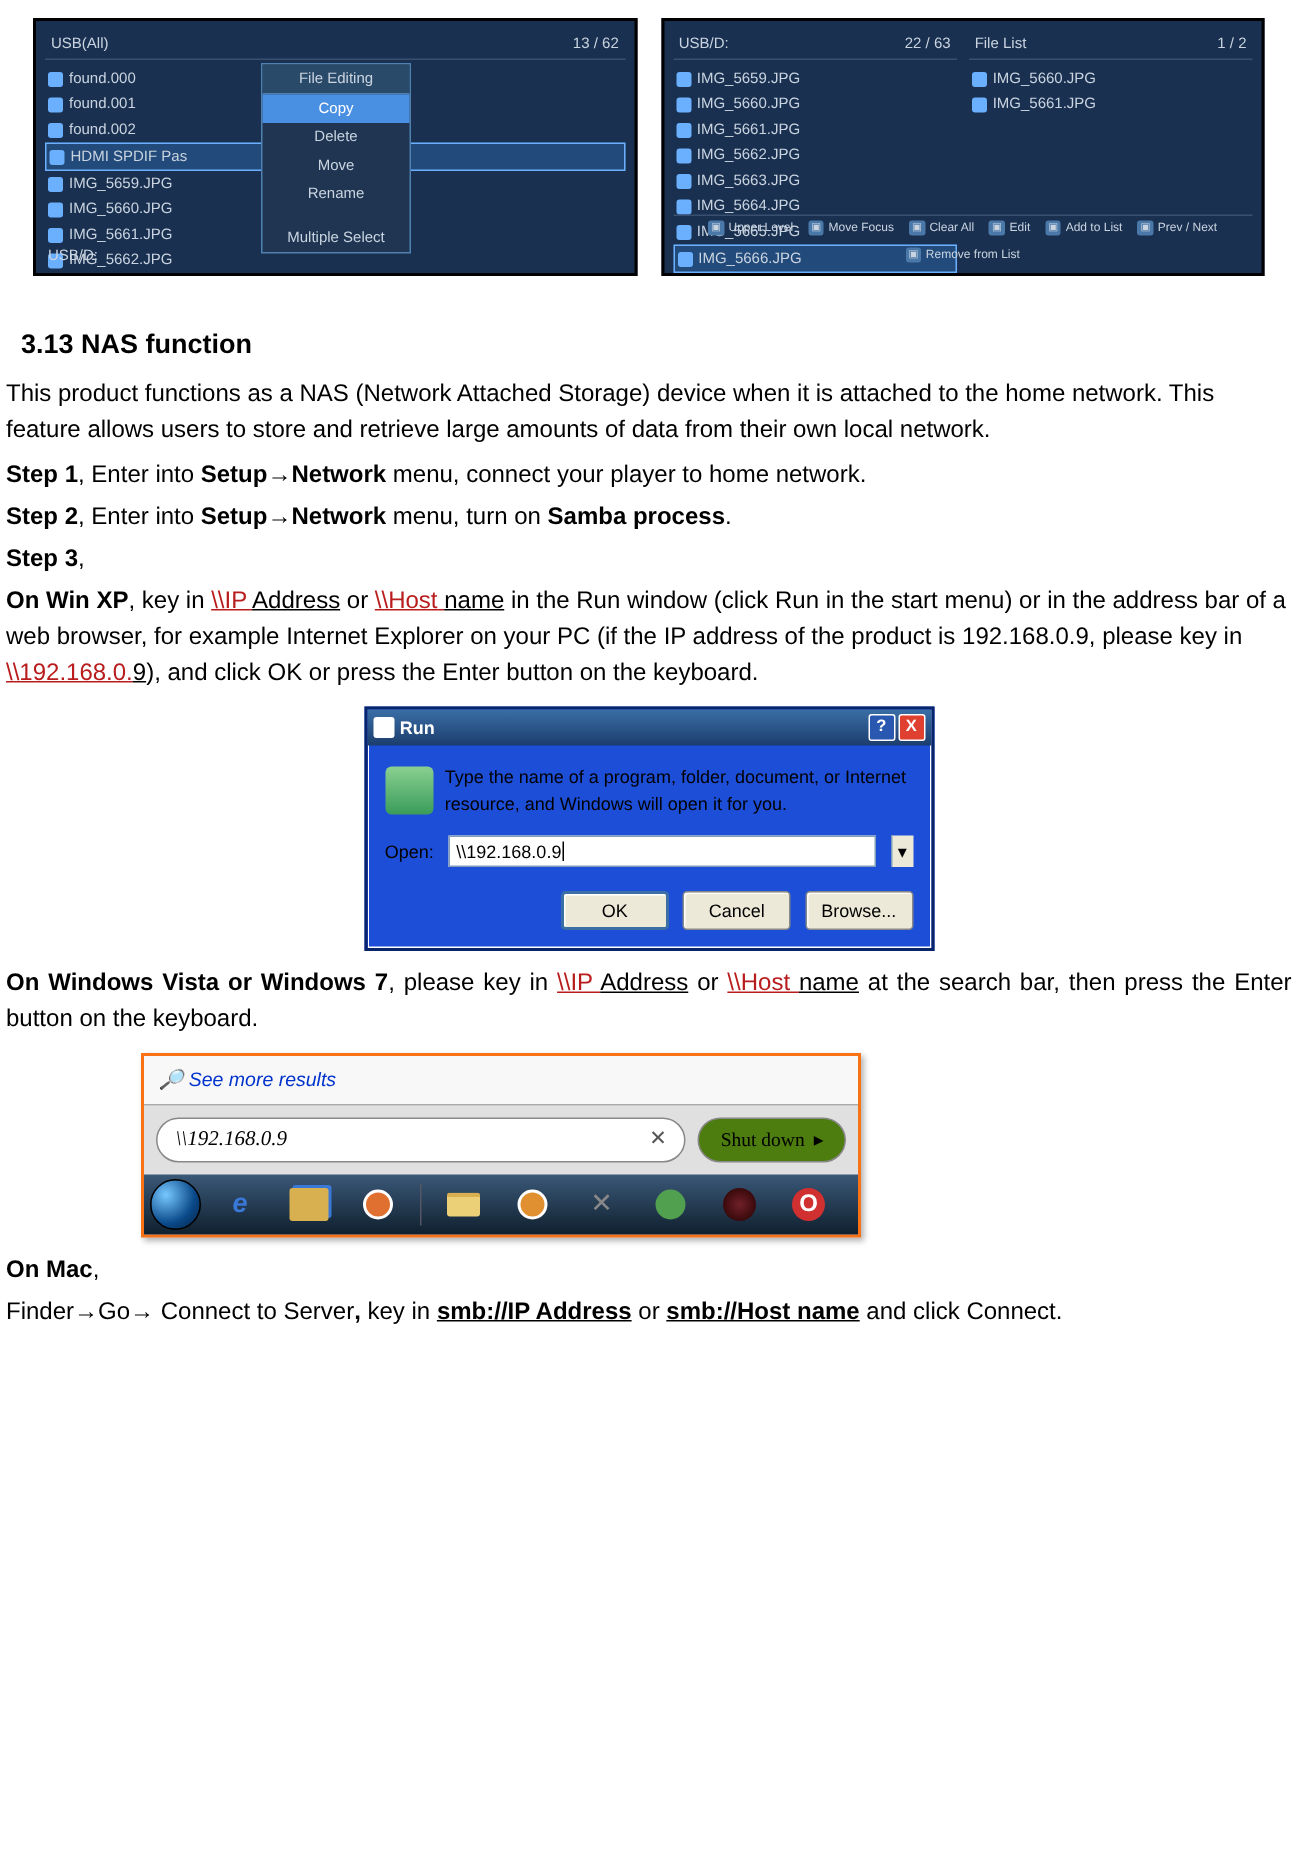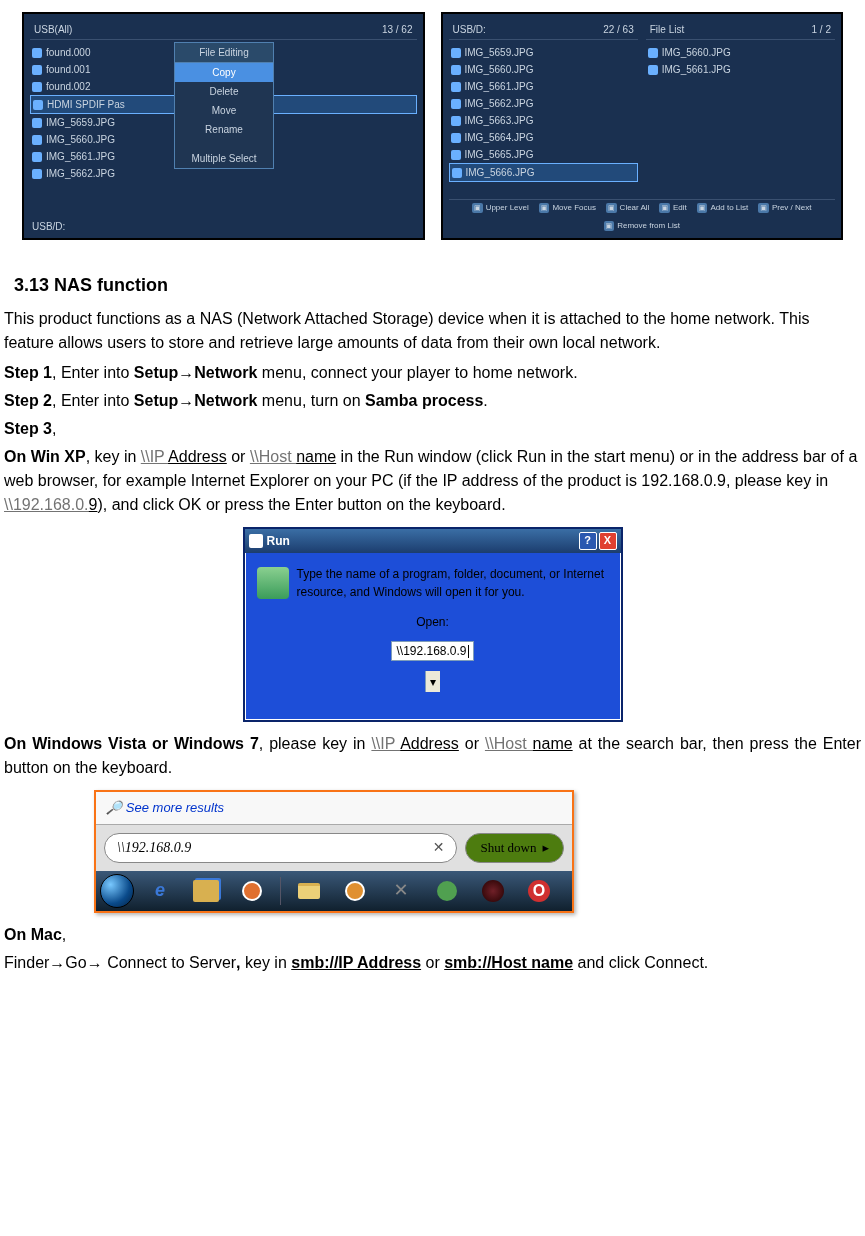--- a/index.html
+++ b/index.html
@@ -14,21 +14,21 @@
   }
   .shots-row { display: flex; gap: 16px; padding: 12px 18px; }
   .shot {
     flex: 1;
     border: 2px solid #000;
     background: #1a3050;
     color: #c9d4e0;
     font-family: Tahoma, sans-serif;
     font-size: 10px;
     padding: 6px;
-    height: 228px;
+    height: 172px;
     position: relative;
   }
   .shot-header { display: flex; justify-content: space-between; padding: 2px 4px; border-bottom: 1px solid #3a5070; margin-bottom: 4px; }
   .file-row { display: flex; align-items: center; gap: 4px; padding: 1px 2px; }
   .file-row.selected { background: #224a7a; border: 1px solid #6ab0ff; }
   .file-icon {
     width: 10px; height: 10px; background: #6ab0ff; border-radius: 2px; display: inline-block;
   }
   .ctx-menu {
     position: absolute;
@@ -49,21 +49,21 @@
   .footer-item { display: flex; align-items: center; gap: 3px; }
   .footer-key { background: #4a78a8; border-radius: 2px; padding: 0 2px; font-size: 7px; }
   .bottom-lbl { position: absolute; bottom: 4px; left: 8px; font-size: 10px; }
   h3 {
     font-size: 18px;
     font-weight: bold;
     margin: 20px 0 8px 10px;
   }
   p { margin: 0 0 6px 0; }
   .step-line { margin: 0 0 4px 0; }
-  .link { color: #737373; text-decoration: underline; }
+  .link { color: #b91c1c; text-decoration: underline; }
   .u { text-decoration: underline; }
   .b { font-weight: bold; }
   .run-dialog {
     width: 380px;
     margin: 10px auto;
     border: 2px solid #0a246a;
     background: #1d4ed8;
     font-family: Tahoma, sans-serif;
     font-size: 12px;
     box-shadow: inset 0 0 0 1px #fff;
@@ -79,21 +79,21 @@
   }
   .run-title-left { display: flex; align-items: center; gap: 4px; font-weight: bold; }
   .run-icon-sm { width: 14px; height: 14px; background: #fff; border-radius: 2px; display: inline-block; }
   .run-btns { display: flex; gap: 2px; }
   .run-btn-x { width: 18px; height: 18px; background: #e04030; border: 1px solid #fff; color: #fff; font-weight: bold; text-align: center; font-size: 11px; line-height: 15px; border-radius: 2px; }
   .run-btn-q { width: 18px; height: 18px; background: #2a58b0; border: 1px solid #fff; color: #fff; font-weight: bold; text-align: center; font-size: 11px; line-height: 15px; border-radius: 2px; }
   .run-body { padding: 12px; }
   .run-row { display: flex; align-items: center; gap: 8px; margin-bottom: 12px; }
   .run-big-icon { width: 32px; height: 32px; background: linear-gradient(#8ad090,#3a9c5a); border-radius: 4px; flex-shrink: 0; }
   .run-desc { font-size: 12px; }
-  .run-open-row { display: flex; align-items: center; gap: 10px; margin-bottom: 16px; flex-direction: column; }
+  .run-open-row { display: flex; align-items: center; gap: 10px; margin-bottom: 16px; }
   .run-input { flex: 1; border: 1px solid #7f9db9; background: #fff; height: 21px; display: flex; align-items: center; padding: 0 4px; font-size: 12px; }
   .run-input .caret { display: inline-block; width: 0; border-left: 1px solid #000; height: 13px; margin-left: 1px; animation: none; }
   .run-dd { width: 15px; height: 21px; border-left: 1px solid #7f9db9; display: flex; align-items: center; justify-content: center; background: #ece9d8; }
   .run-footer { text-align: right; }
   .run-btn { display: inline-block; padding: 3px 0; width: 72px; text-align: center; border: 1px solid #888; background: #ece9d8; margin-left: 6px; box-shadow: 1px 1px 0 #fff inset; font-size: 12px; border-radius: 3px; }
   .run-btn.focus { border: 2px solid #3a6ea5; padding: 2px 0; }
   .vista-bar {
     width: 480px;
     margin: 10px 0 10px 90px;
     border: 2px solid #f97316;
@@ -336,20 +336,25 @@
     </div>
     <div class="run-open-row">
       <span>Open:</span>
       <div class="run-input">
         <span>\\192.168.0.9</span>
           <span class="caret"></span>
         <span style="margin-left:auto"></span>
       </div>
       <div class="run-dd">▾</div>
     </div>
+    <div class="run-footer">
+      <span class="run-btn focus">OK</span>
+      <span class="run-btn">Cancel</span>
+      <span class="run-btn">Browse...</span>
+    </div>
   </div>
 </div>
 
 <p class="justify">
   <span class="b">On Windows Vista or Windows 7</span><span>, please key in </span><span class="link">\\IP </span><span class="u">Address</span><span> or </span><span class="link">\\Host </span><span class="u">name</span><span> at the search bar, then press the Enter button on the keyboard.</span>
 </p>
 
 <div class="vista-bar">
   <div class="vista-top">
     🔎 <span>See more results</span>

